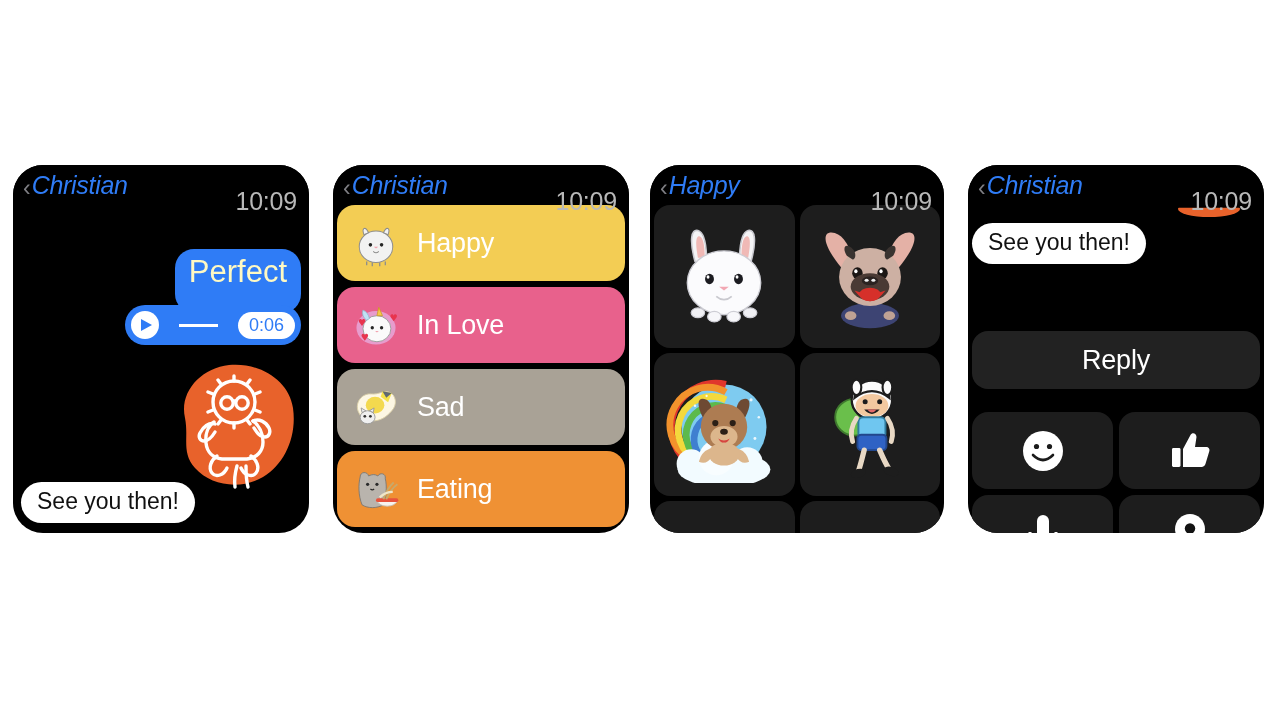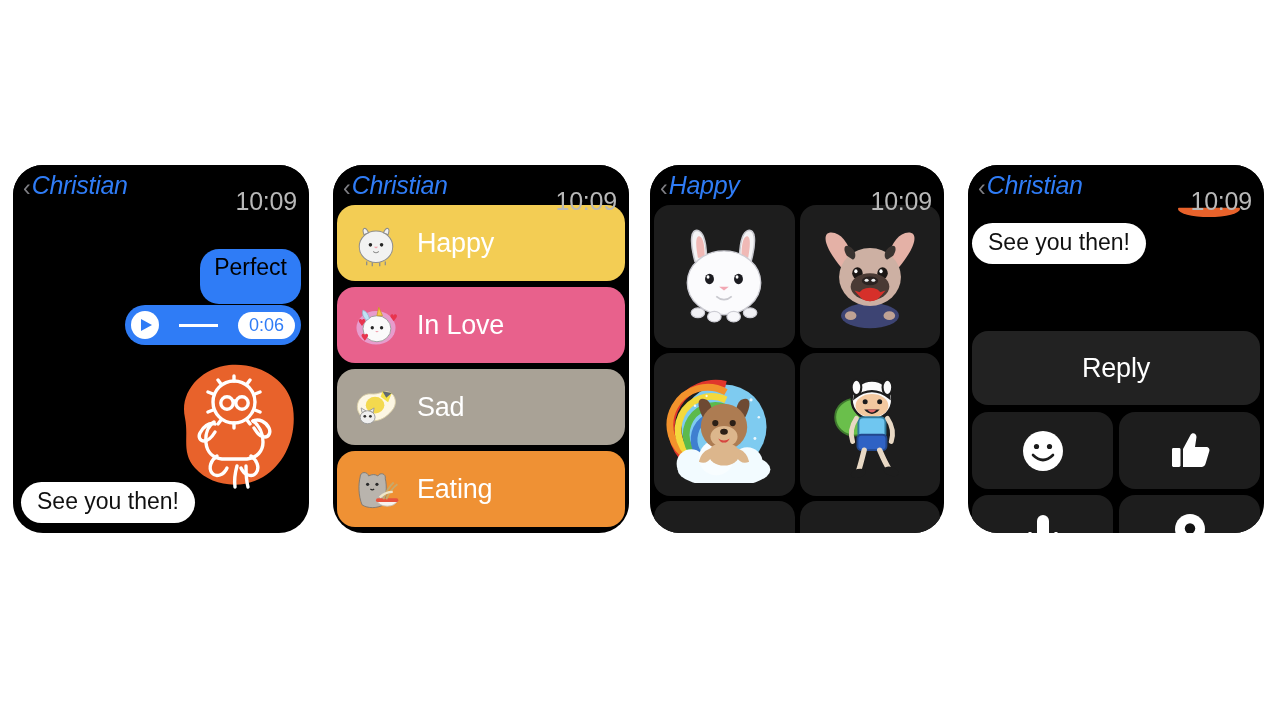--- a/index.html
+++ b/index.html
@@ -77,22 +77,22 @@
     position: relative;
     height: 328px;
     padding: 0 8px;
     box-sizing: border-box;
   }
   .bubble-sent {
     position: absolute;
     right: 8px;
     top: 44px;
     background: #2f7cf6;
-    color: #000000;
-    font-size: 23px;
+    color: #fef9c3;
+    font-size: 31px;
     padding: 6px 14px 24px;
     border-radius: 19px;
     line-height: 1.1;
   }
   .audio-bubble {
     position: absolute;
     right: 8px;
     top: 100px;
     width: 176px;
     height: 40px;
@@ -236,21 +236,21 @@
     font-size: 23px;
     padding: 7px 16px 9px;
     border-radius: 21px;
     line-height: 1.1;
   }
   .reply-btn {
     position: absolute;
     left: 4px;
     right: 4px;
     top: 126px;
-    height: 74px;
+    height: 58px;
     background: #222222;
     border-radius: 16px;
     display: flex;
     align-items: center;
     justify-content: center;
     color: #ffffff;
     font-size: 27px;
     letter-spacing: -0.2px;
   }
   .quick-grid {

